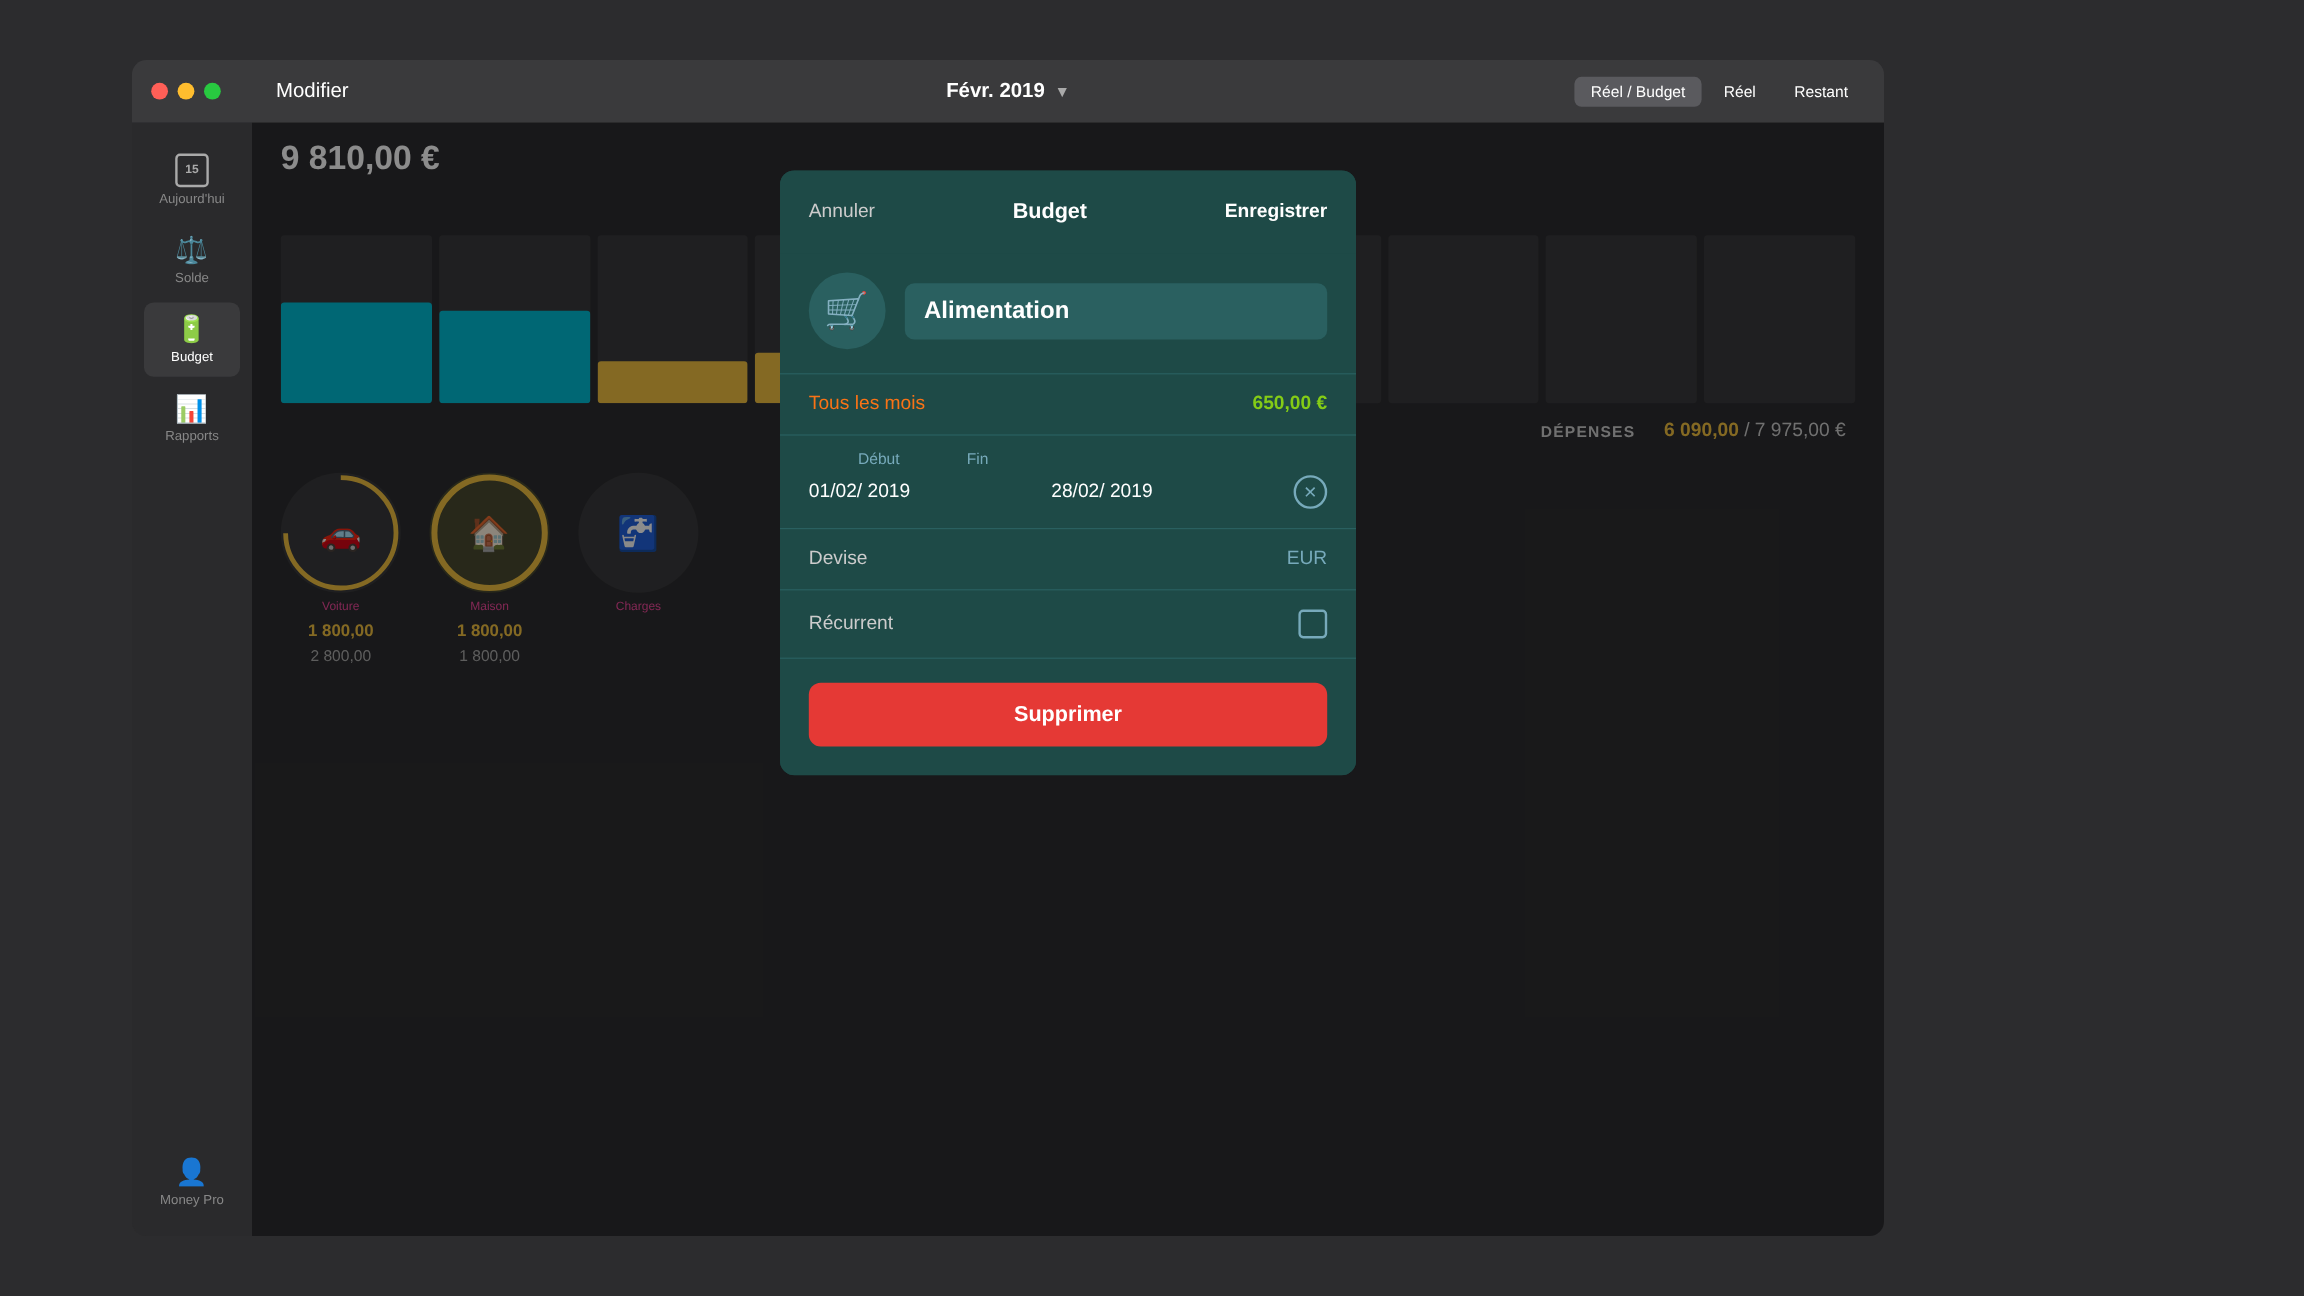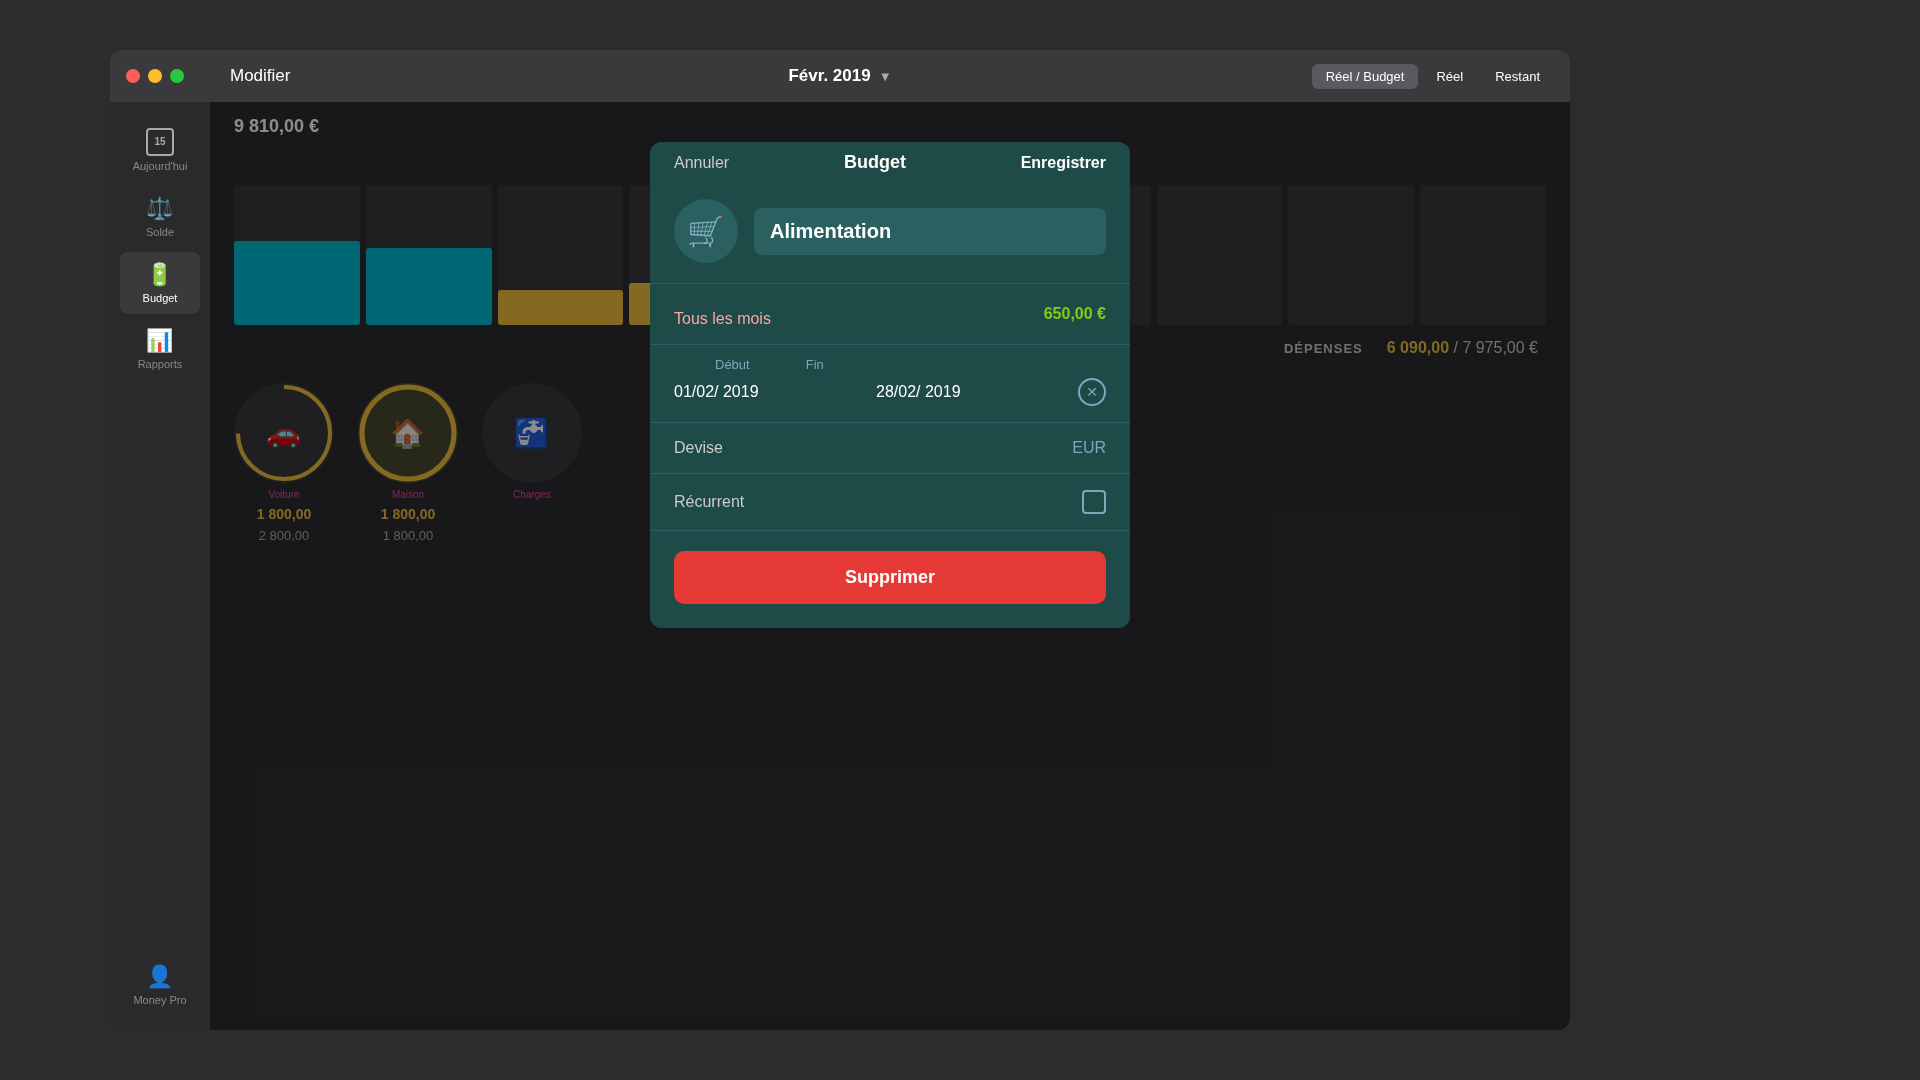--- a/index.html
+++ b/index.html
@@ -180,21 +180,21 @@
     }
 
     
     .content-header {
       padding: 14px 24px 0;
       display: flex;
       align-items: center;
       gap: 8px;
     }
     .balance-amount {
-      font-size: 18px;
+      font-size: 28px;
       font-weight: 600;
       color: #ffffff;
     }
 
     
     .chart-section {
       padding: 0 24px;
       display: flex;
       gap: 6px;
       align-items: flex-end;
@@ -315,21 +315,21 @@
       border-radius: 12px;
       overflow: hidden;
       margin-top: 0;
       position: relative;
       top: 40px;
     }
     .modal-header {
       display: flex;
       justify-content: space-between;
       align-items: center;
-      padding: 10px 24px;
+      padding: 24px 24px;
       background: #1e4a47;
     }
     .modal-action {
       font-size: 16px;
       color: #ccc;
       cursor: pointer;
       background: none;
       border: none;
     }
     .modal-title-center {
@@ -386,22 +386,21 @@
     
     .modal-form-row {
       display: flex;
       align-items: center;
       justify-content: space-between;
       padding: 16px 24px;
       border-bottom: 1px solid #2a6060;
     }
     .modal-form-label {
       font-size: 16px;
-      color: #fca5a5;
-      margin-top: 10px;
+      color: #f97316;
     }
     .modal-form-value {
       font-size: 16px;
       color: #84cc16;
       font-weight: 600;
     }
 
     
     .modal-date-row {
       padding: 12px 24px 16px;

